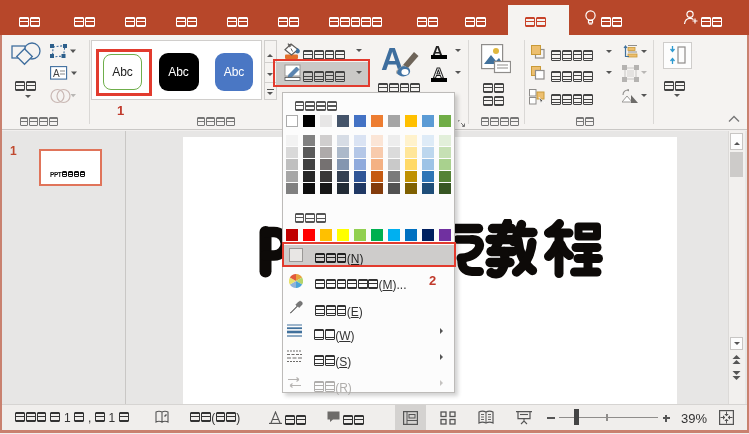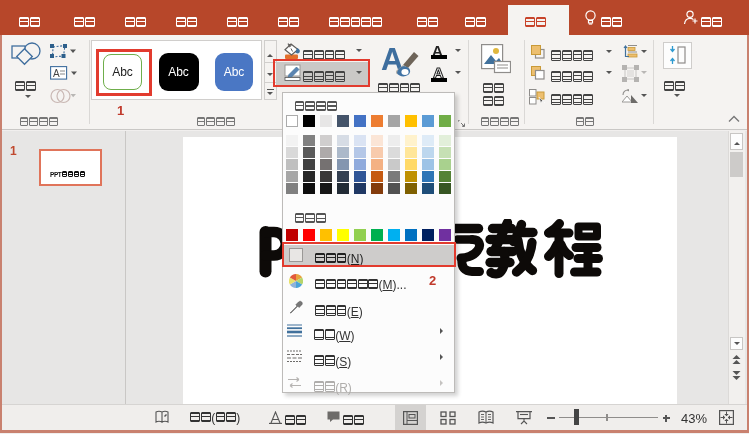--- a/index.html
+++ b/index.html
@@ -404,20 +404,21 @@
 <svg class="abs" style="left:287px;top:376px" width="15" height="13" viewBox="0 0 15 13">
       <g stroke="#b5b3b1" stroke-width="1.1" fill="none">
         <path d="M1 3.5h11M12 3.5 9.5 1.5M12 3.5 9.5 5.5"></path>
         <path d="M14 9.5H3M3 9.5 5.5 7.5M3 9.5 5.5 11.5"></path>
       </g>
     </svg>
 <div class="abs row" style="left:314px;top:377.5px;color:#b0aeac;"><span class="k k12"></span><span class="k k12"></span><span style="font-size:12px">(R)</span></div>
 <div class="abs" style="left:440px;top:379.5px;width:0;height:0;border:3.5px solid transparent;border-left-color:#c5c3c1;"></div>
 
 <div class="abs" style="left:0;top:404px;width:749px;height:26px;background:#f0eeec;border-top:1px solid #d6d4d2;"></div>
+<div class="abs row" style="left:15px;top:411px;color:#333;font-size:12px;"><span class="k k12"></span><span class="k k12"></span><span class="k k12"></span>&nbsp;<span class="k k12"></span> 1 <span class="k k12"></span> , <span class="k k12"></span> 1 <span class="k k12"></span></div>
 <svg class="abs" style="left:155px;top:410px" width="14" height="14" viewBox="0 0 14 14">
       <path d="M1 2c2-1 4-1 6 0v10c-2-1-4-1-6 0zM13 2c-2-1-4-1-6 0v10c2-1 4-1 6 0z" fill="none" stroke="#555" stroke-width="1.1"></path>
       <path d="M9 6l2-2 1 1-2 2z" fill="#555"></path>
     </svg>
 <div class="abs row" style="left:190px;top:411px;color:#333;font-size:12px;"><span class="k k12"></span><span class="k k12"></span>(<span class="k k12"></span><span class="k k12"></span>)</div>
 <svg class="abs" style="left:269px;top:411px" width="13" height="13" viewBox="0 0 13 13">
       <path d="M2 12 6.5 1 11 12M3.5 8.5h6" fill="none" stroke="#555" stroke-width="1.1"></path>
       <path d="M0 12.5h13" stroke="#555" stroke-width="1.3"></path>
     </svg>
 <div class="abs row" style="left:285px;top:411px;color:#333;"><span class="k k12"></span><span class="k k12"></span></div>
@@ -451,21 +452,21 @@
       <path d="M4 3.5h8" stroke="#555" stroke-width="1.1"></path>
       <path d="M8 7.5v3M5 13l3-3 3 3" fill="none" stroke="#555" stroke-width="1.1"></path>
     </svg>
 
 <div class="abs" style="left:547px;top:416.5px;width:8px;height:2px;background:#555;"></div>
 <div class="abs" style="left:559px;top:417px;width:99px;height:1.2px;background:#8f8d8b;"></div>
 <div class="abs" style="left:606px;top:414px;width:1.5px;height:7px;background:#8f8d8b;"></div>
 <div class="abs" style="left:574px;top:409px;width:5px;height:16px;background:#444;"></div>
 <div class="abs" style="left:662.5px;top:417px;width:7px;height:1.8px;background:#555;"></div>
 <div class="abs" style="left:665.2px;top:414.5px;width:1.8px;height:7px;background:#555;"></div>
-<div class="abs" style="left:681px;top:411px;color:#333;font-size:13px;">43%</div>
+<div class="abs" style="left:681px;top:411px;color:#333;font-size:13px;">39%</div>
 <svg class="abs" style="left:719px;top:410px" width="15" height="15" viewBox="0 0 15 15">
       <rect x=".6" y=".6" width="13.8" height="13.8" fill="none" stroke="#555" stroke-width="1.2"></rect>
       <g stroke="#555" stroke-width="1">
         <path d="M7.5 1.5v4M5.8 4 7.5 5.8 9.2 4M7.5 13.5v-4M5.8 11 7.5 9.2 9.2 11M1.5 7.5h4M4 5.8 5.8 7.5 4 9.2M13.5 7.5h-4M11 5.8 9.2 7.5 11 9.2"></path>
       </g>
     </svg>
 
 <div class="abs" style="left:0;top:35px;width:2px;height:395px;background:#c9816f;"></div>
 <div class="abs" style="left:747px;top:35px;width:2px;height:395px;background:#c9816f;"></div>
 <div class="abs" style="left:0;top:430px;width:749px;height:3px;background:#c9816f;"></div>

